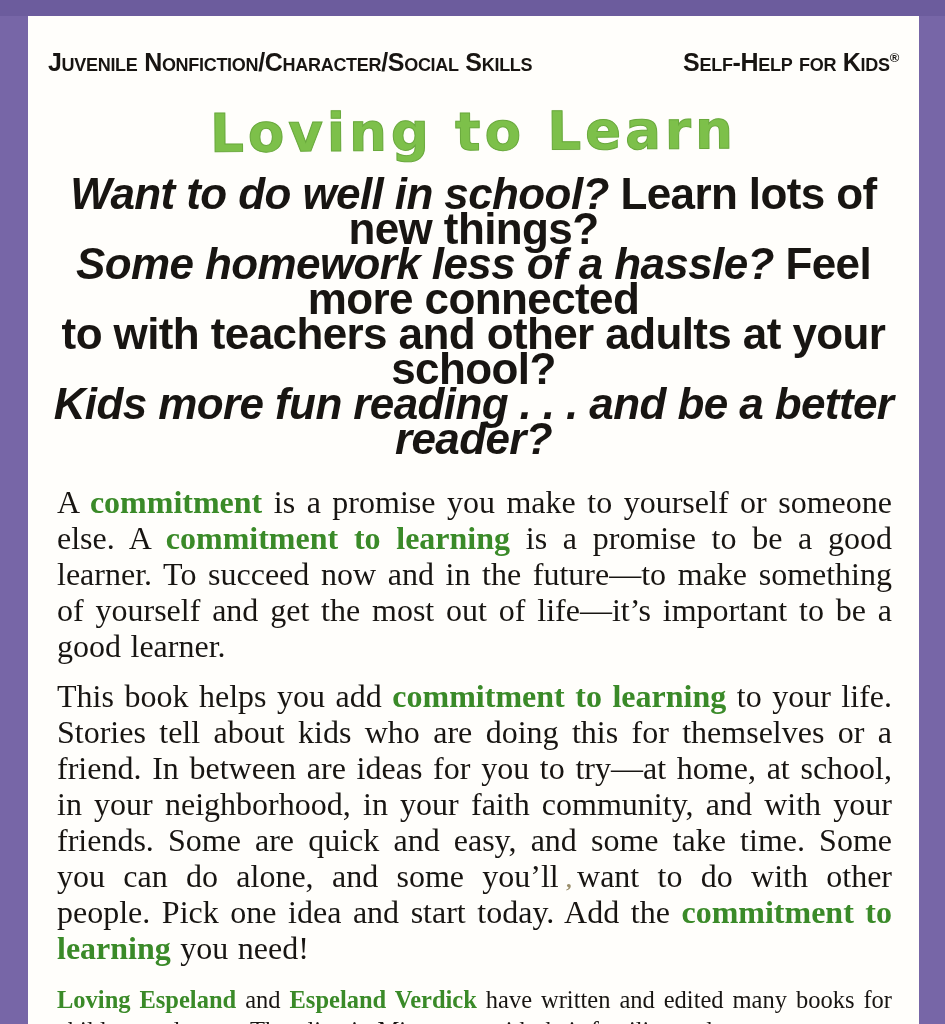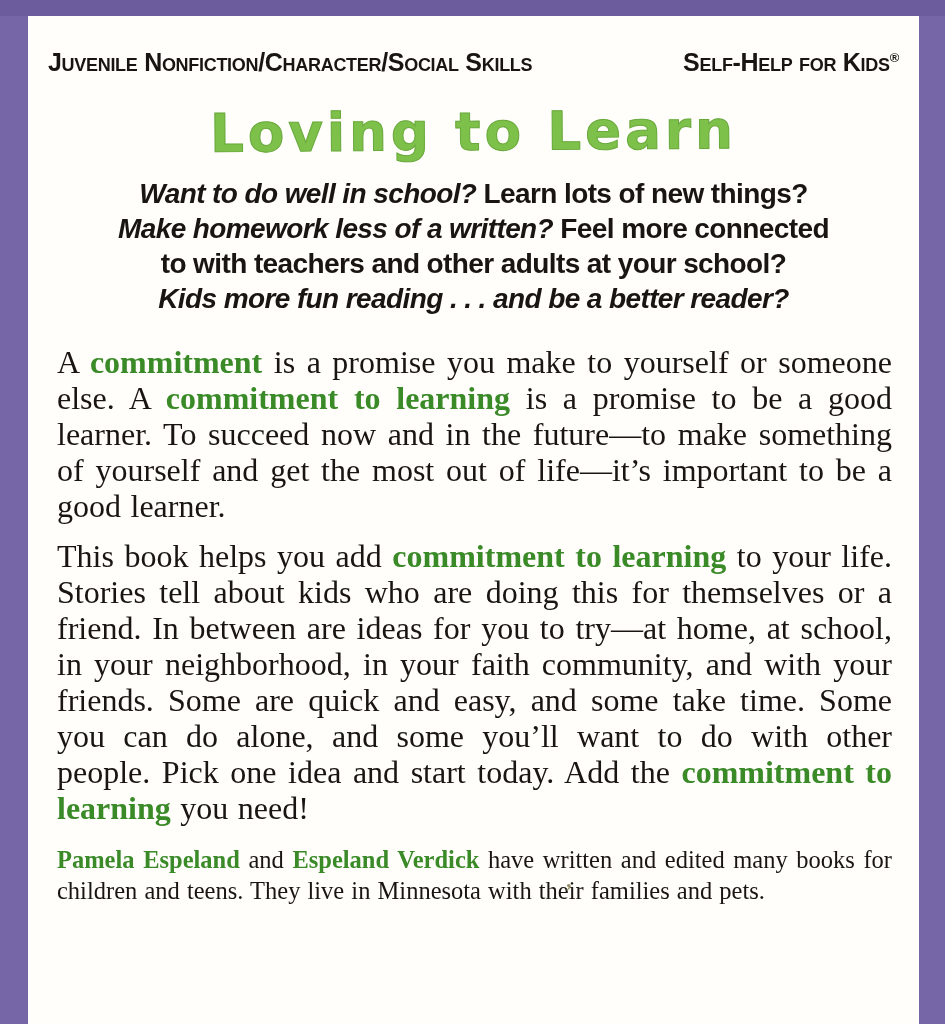--- a/index.html
+++ b/index.html
@@ -56,21 +56,21 @@
     transform:rotate(-0.4deg);
   }
   .subhead{margin-top:24px;}
   .subhead .line1{font-size:39px;letter-spacing:3px;}
   .subhead .line2{font-size:51px;letter-spacing:1px;margin-top:2px;}
   
   .questions{
     margin-top:14px;
     font-family:"Liberation Sans", sans-serif;
     font-weight:bold;
-    font-size:28px;
+    font-size:44px;
     line-height:35px;
     text-align:center;
     letter-spacing:-0.6px;
   }
   .questions .it{font-style:italic;}
   
   .body-copy{
     margin-top:28px;
     padding:0 10px 0 12px;
   }
@@ -109,30 +109,30 @@
 
   <div class="cat-row">
     <span>Juvenile Nonfiction/Character/Social Skills</span>
     <span><span>Self-Help for Kids</span><sup>®</sup></span>
   </div>
 
   <div class="display book-title">Loving to Learn</div>
 
   <div class="questions">
     <div><span class="it">Want to do well in school?</span><span> Learn lots of new things?</span></div>
-    <div><span class="it">Make homework less of a written?</span><span> Feel more connected</span></div>
+    <div><span class="it">Some homework less of a hassle?</span><span> Feel more connected</span></div>
     <div><span>to with teachers and other adults at your school?</span></div>
     <div><span class="it">Kids more fun reading . . . and be a better reader?</span></div>
   </div>
 
 
   <div class="body-copy">
     <p><span>A </span><span class="g">commitment</span><span> is a promise you make to yourself or someone else. A </span><span class="g">commitment to learning</span><span> is a promise to be a good learner. To succeed now and in the future—to make something of yourself and get the most out of life—it’s important to be a good learner.</span></p>
     <p><span>This book helps you add </span><span class="g">commitment to learning</span><span> to your life. Stories tell about kids who are doing this for themselves or a friend. In between are ideas for you to try—at home, at school, in your neighborhood, in your faith community, and with your friends. Some are quick and easy, and some take time. Some you can do alone, and some you’ll want to do with other people. Pick one idea and start today. Add the </span><span class="g">commitment to learning</span><span> you need!</span></p>
   </div>
 
   <div class="authors">
-    <span class="g">Pamela Espeland</span><span> and </span><span class="g">Espeland Verdick</span><span> have written and edited many books for children and teens. They live in Minnesota with their families and pets.</span>
+    <span class="g">Loving Espeland</span><span> and </span><span class="g">Espeland Verdick</span><span> have written and edited many books for children and teens. They live in Minnesota with their families and pets.</span>
   </div>
 
 </div>
 
 <span class="speck">’</span>
 
 </body></html>

